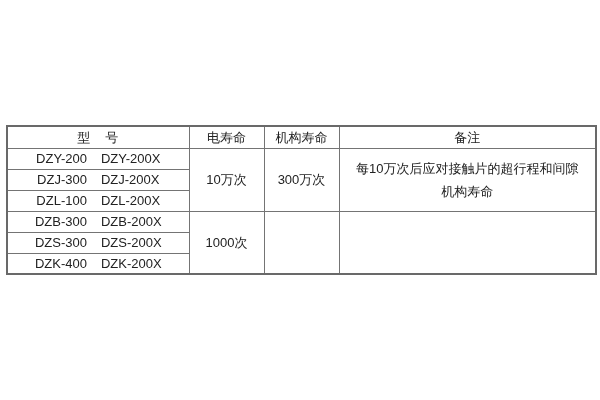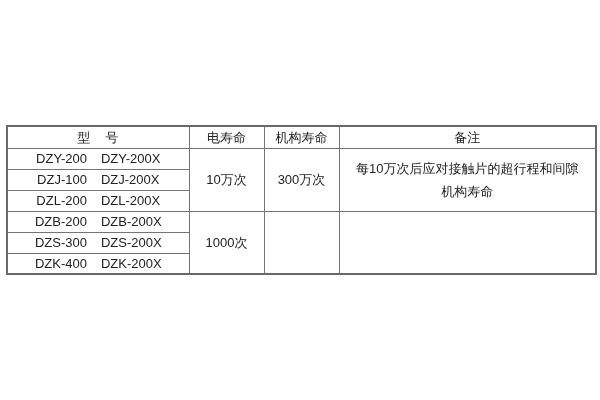--- a/index.html
+++ b/index.html
@@ -81,31 +81,31 @@
         </td>
         <td rowspan="3">10万次</td>
         <td rowspan="3">300万次</td>
         <td rowspan="3" class="remarks-cell">
           <div class="rline">每10万次后应对接触片的超行程和间隙</div>
           <div class="rline">机构寿命</div>
         </td>
       </tr>
       <tr>
         <td class="model-cell">
-          <span class="m1">DZJ-100</span><span class="m2">DZJ-200X</span>
+          <span class="m1">DZJ-300</span><span class="m2">DZJ-200X</span>
         </td>
       </tr>
       <tr>
         <td class="model-cell">
-          <span class="m1">DZL-200</span><span class="m2">DZL-200X</span>
+          <span class="m1">DZL-100</span><span class="m2">DZL-200X</span>
         </td>
       </tr>
       <tr>
         <td class="model-cell">
-          <span class="m1">DZB-200</span><span class="m2">DZB-200X</span>
+          <span class="m1">DZB-300</span><span class="m2">DZB-200X</span>
         </td>
         <td rowspan="3">1000次</td>
         <td rowspan="3"></td>
         <td rowspan="3" class="remarks-cell">
           <div class="rline"></div>
           <div class="rline"></div>
         </td>
       </tr>
       <tr>
         <td class="model-cell">

